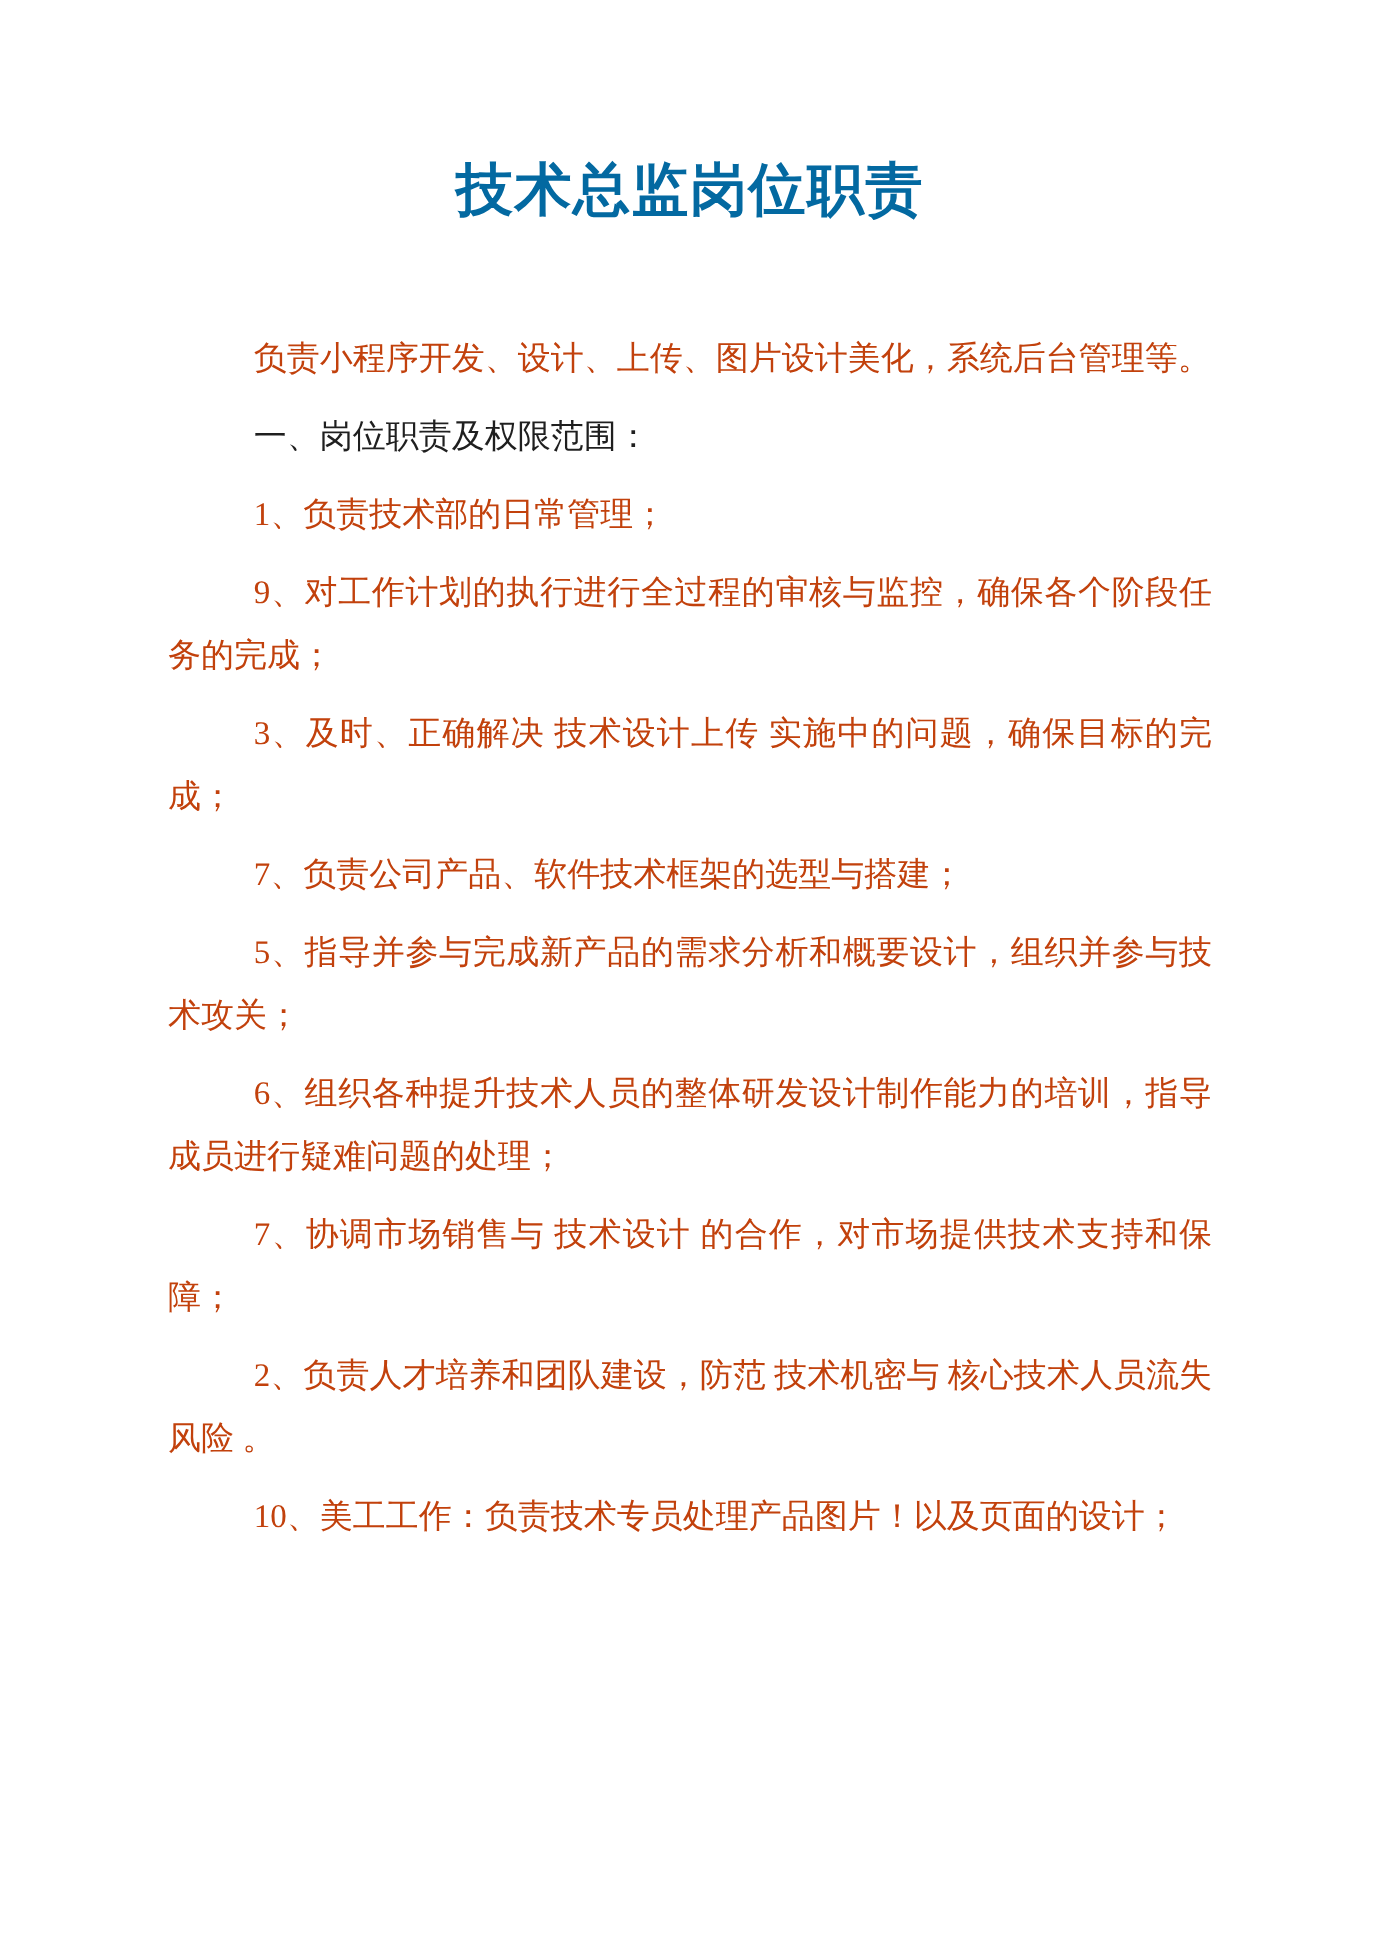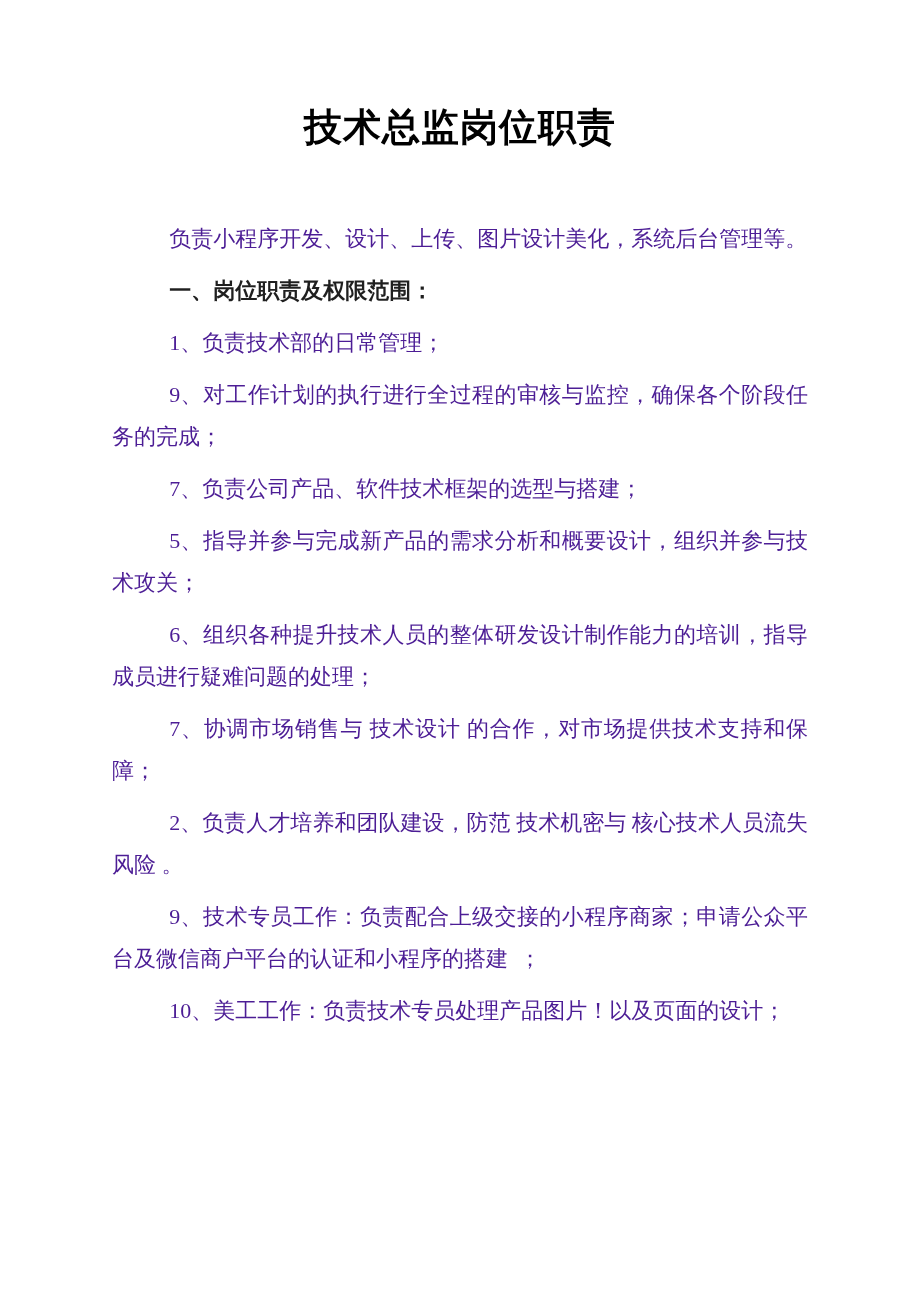--- a/index.html
+++ b/index.html
@@ -17,49 +17,49 @@
     overflow: hidden;
     font-family: "Liberation Serif", "DejaVu Serif", serif;
     color: #262626;
   }
   .doc-title {
     margin: 0 0 66px 0;
     font-size: 38px;
     line-height: 1.25;
     font-weight: bold;
     text-align: center;
-    color: #000000;
+    color: #0369a1;
     letter-spacing: 1px;
   }
   .para {
     margin: 0 0 10px 0;
     font-size: 22px;
     line-height: 42px;
     text-align: justify;
     text-indent: 2.6em;
     white-space: pre-wrap;
-    color: #4c1d95;
+    color: #c2410c;
   }
   .section-heading {
-    font-weight: bold;
+    font-weight: normal;
     color: #1f1f1f;
   }
 </style>
 </head>
 <body>
 
 <div class="page">
   <h1 class="doc-title">技术总监岗位职责</h1>
 
   <p class="para">负责小程序开发、设计、上传、图片设计美化，系统后台管理等。</p>
 
   <p class="para section-heading">一、岗位职责及权限范围：</p>
 
   <p class="para">1、负责技术部的日常管理；</p>
   <p class="para">9、对工作计划的执行进行全过程的审核与监控，确保各个阶段任务的完成；</p>
+  <p class="para">3、及时、正确解决 技术设计上传 实施中的问题，确保目标的完成；</p>
   <p class="para">7、负责公司产品、软件技术框架的选型与搭建；</p>
   <p class="para">5、指导并参与完成新产品的需求分析和概要设计，组织并参与技术攻关；</p>
   <p class="para">6、组织各种提升技术人员的整体研发设计制作能力的培训，指导成员进行疑难问题的处理；</p>
   <p class="para">7、协调市场销售与 技术设计 的合作，对市场提供技术支持和保障；</p>
   <p class="para">2、负责人才培养和团队建设，防范 技术机密与 核心技术人员流失风险 。</p>
-  <p class="para">9、技术专员工作：负责配合上级交接的小程序商家；申请公众平台及微信商户平台的认证和小程序的搭建  ；</p>
   <p class="para">10、美工工作：负责技术专员处理产品图片！以及页面的设计；</p>
 </div>
 
 </body></html>

